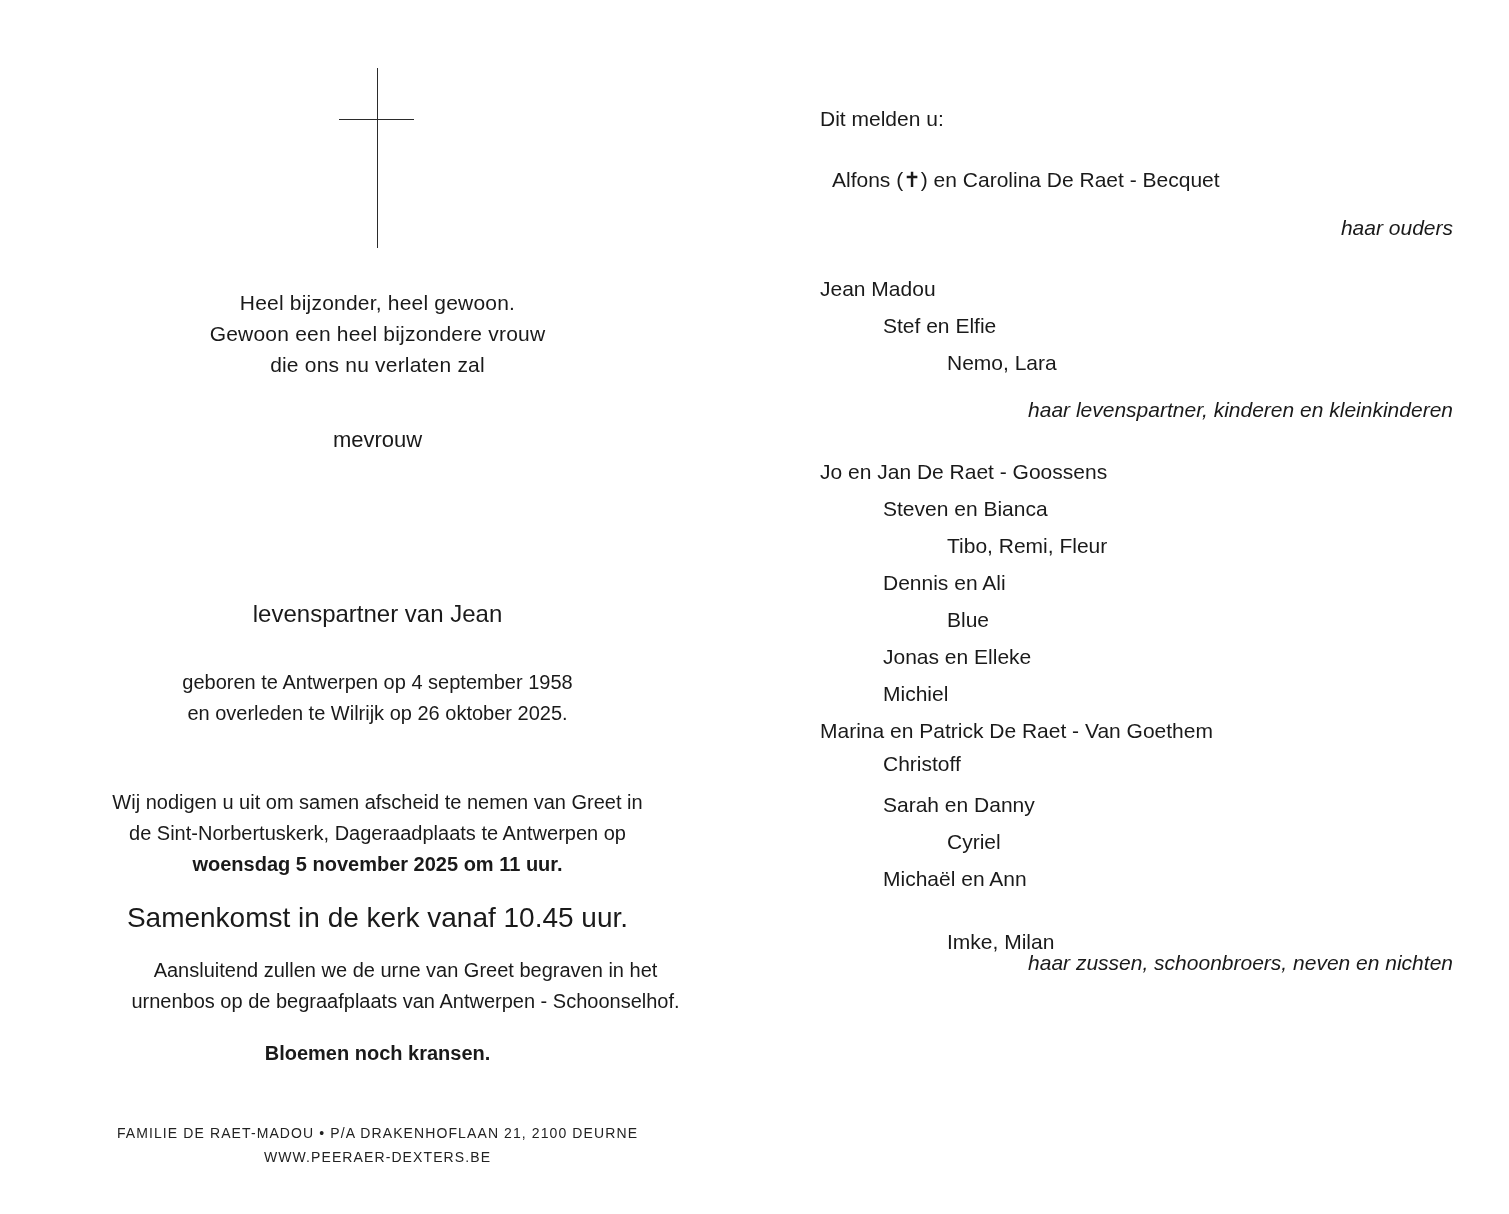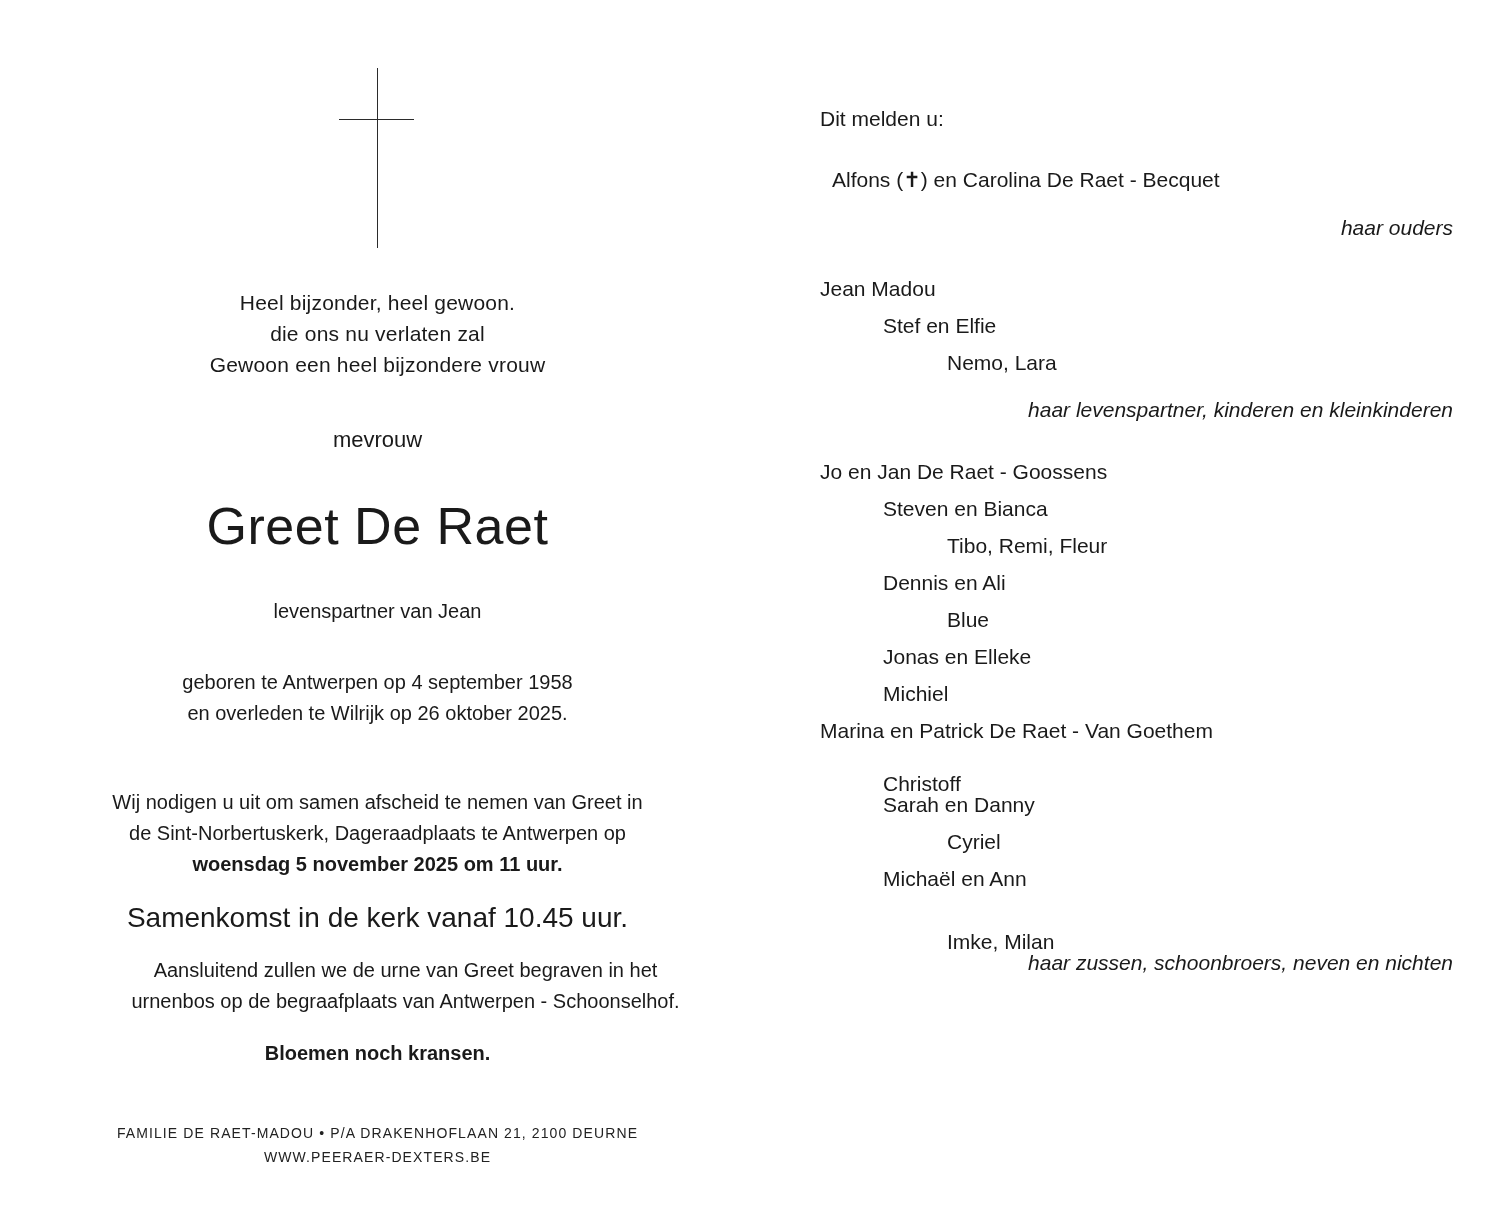--- a/index.html
+++ b/index.html
@@ -83,21 +83,21 @@
     font-size: 52px;
     font-weight: 300;
     letter-spacing: .5px;
   }
 
   .partner {
     position: absolute;
     left: 0;
     top: 588px;
     width: 755px;
-    font-size: 20px;
+    font-size: 24px;
     font-weight: 300;
   }
 
   .dates {
     position: absolute;
     left: 0;
     top: 655px;
     width: 755px;
     font-size: 20px;
     line-height: 31px;
@@ -189,27 +189,26 @@
 
   <div class="left-col">
 
     <div class="cross-wrap">
       <div class="cross-v"></div>
       <div class="cross-h"></div>
     </div>
 
     <div class="verse">
       <div>Heel bijzonder, heel gewoon.</div>
+      <div>Gewoon een heel bijzondere vrouw</div>
       <div>die ons nu verlaten zal</div>
-      <div>Gewoon een heel bijzondere vrouw</div>
     </div>
 
     <div class="mevrouw">mevrouw</div>
 
-    <div class="name">Greet De Raet</div>
 
     <div class="partner">levenspartner van Jean</div>
 
     <div class="dates">
       <div>geboren te Antwerpen op 4 september 1958</div>
       <div>en overleden te Wilrijk op 26 oktober 2025.</div>
     </div>
 
     <div class="invite">
       <div>Wij nodigen u uit om samen afscheid te nemen van Greet in</div>
@@ -245,21 +244,21 @@
     <div class="r-italic" style="left:0px; top:398px; width:698px;">haar levenspartner, kinderen en kleinkinderen</div>
 
     <div class="r-line" style="left:65px; top:460px;">Jo en Jan De Raet - Goossens</div>
     <div class="r-line" style="left:128px; top:497px;">Steven en Bianca</div>
     <div class="r-line" style="left:192px; top:534px;">Tibo, Remi, Fleur</div>
     <div class="r-line" style="left:128px; top:571px;">Dennis en Ali</div>
     <div class="r-line" style="left:192px; top:608px;">Blue</div>
     <div class="r-line" style="left:128px; top:645px;">Jonas en Elleke</div>
     <div class="r-line" style="left:128px; top:682px;">Michiel</div>
     <div class="r-line" style="left:65px; top:719px;">Marina en Patrick De Raet - Van Goethem</div>
-    <div class="r-line" style="left:128px; top:772px;">Christoff</div>
+    <div class="r-line" style="left:128px; top:752px;">Christoff</div>
     <div class="r-line" style="left:128px; top:793px;">Sarah en Danny</div>
     <div class="r-line" style="left:192px; top:830px;">Cyriel</div>
     <div class="r-line" style="left:128px; top:867px;">Michaël en Ann</div>
     <div class="r-line" style="left:192px; top:904px;margin-top:26px;">Imke, Milan</div>
     <div class="r-italic" style="left:0px; top:951px; width:698px;">haar zussen, schoonbroers, neven en nichten</div>
 
   </div>
 </div>
 
 </body></html>

